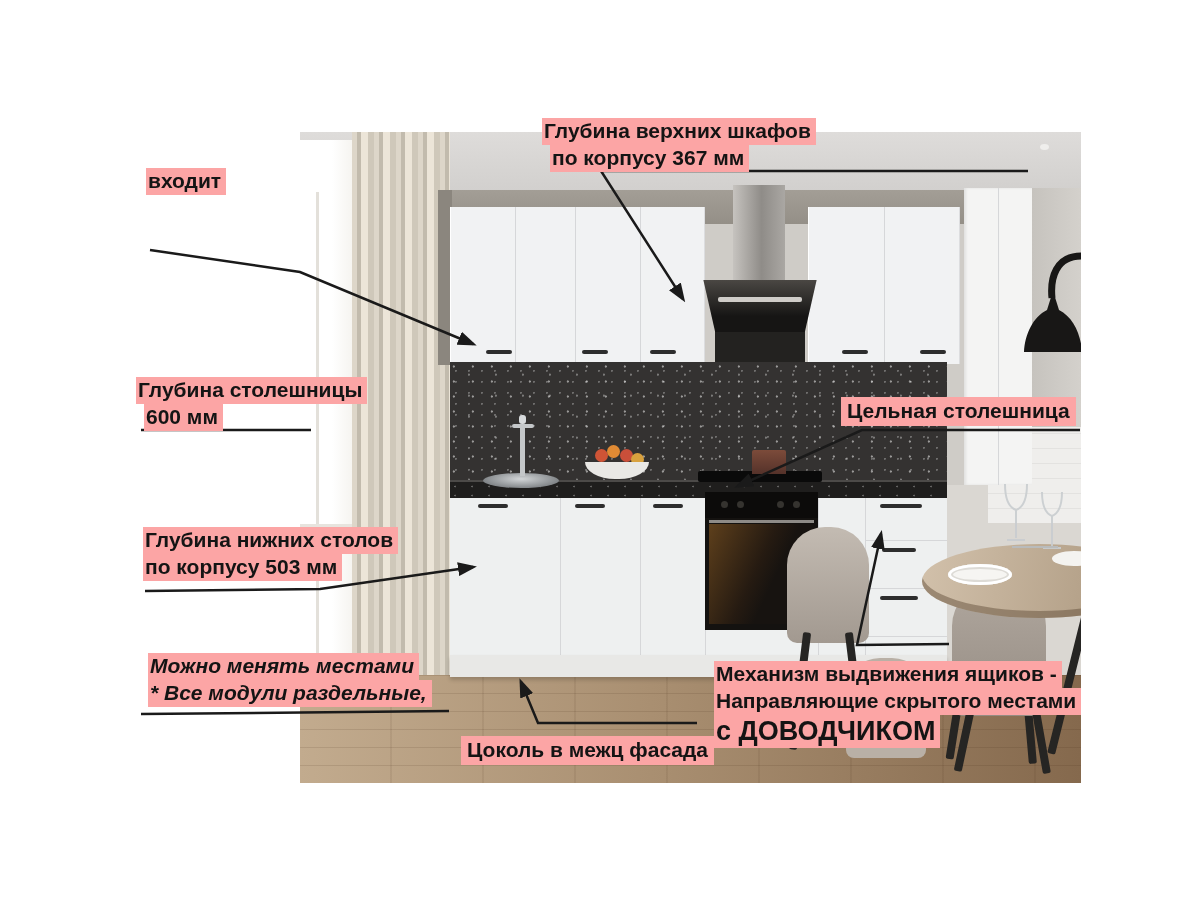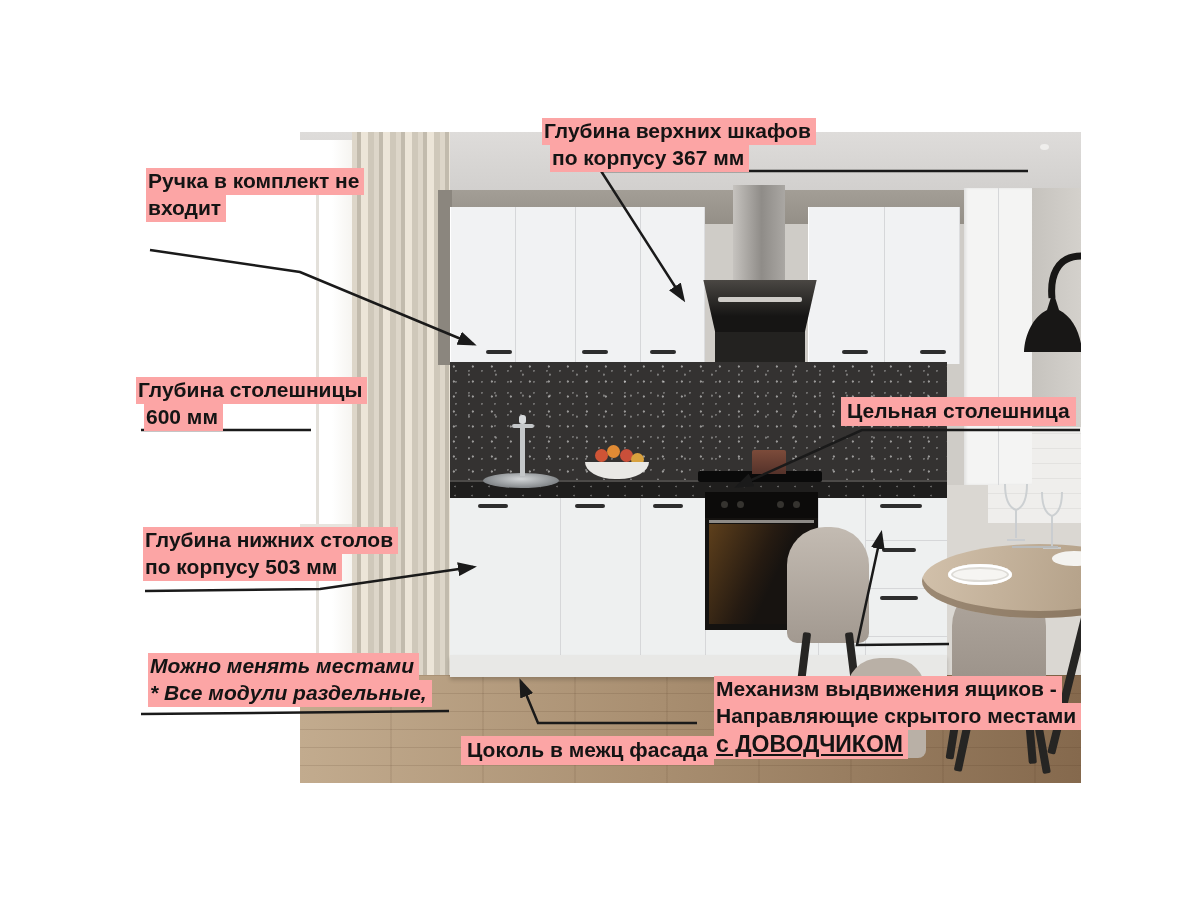--- a/index.html
+++ b/index.html
@@ -71,21 +71,21 @@
   .plate2{left:752px;top:419px;width:44px;height:15px;border-radius:50%;background:#f4f3f0;}
   .chair{border-radius:38px 38px 10px 10px;position:absolute;}
   .chair-mid{left:487px;top:395px;width:82px;height:116px;background:linear-gradient(#c3bbb2,#a29990);}
   .chair-right{left:652px;top:452px;width:94px;height:132px;background:linear-gradient(#b0a79e,#958c83);border-radius:42px 42px 12px 12px;}
   .chair-bl{left:546px;top:526px;width:80px;height:100px;background:#b9b0a6;border-radius:34px 34px 8px 8px;}
   .spot{left:740px;top:12px;width:9px;height:6px;border-radius:50%;background:#efeeec;}
   
   .lbl{position:absolute;color:#141414;font-weight:bold;font-size:21px;line-height:1.18;z-index:30;}
   .lbl .ln{display:block;width:max-content;background:#fca5a5;padding:1px 5px 1px 2px;}
   .italic{font-style:italic;}
-  .big{font-size:23px;text-decoration:underline;}
+  .big{font-size:27px;}
   #arrows{position:absolute;left:0;top:0;width:1200px;height:900px;z-index:20;pointer-events:none;}
 </style>
 </head>
 <body>
 
 <div id="photo" class="abs">
   <div class="abs ceiling"></div>
   <div class="abs wall-band"></div>
   <div class="abs wall-right"></div>
   <div class="abs dining-wall"></div>
@@ -205,21 +205,20 @@
   <polyline points="1080,430 862,430 738,486" fill="none" stroke="#1a1a1a" stroke-width="2.5" marker-end="url(#ah)"></polyline>
   <polyline points="949,644 857,645 881,534" fill="none" stroke="#1a1a1a" stroke-width="2.5" marker-end="url(#ah)"></polyline>
 </svg>
 
 <div class="lbl" style="left:542px;top:118px">
   <span class="ln">Глубина верхних шкафов</span>
   <span class="ln" style="margin-left:8px">по корпусу 367 мм</span>
 </div>
 
 <div class="lbl" style="left:146px;top:168px">
-  <span class="ln">Ручка в комплект не</span>
   <span class="ln">входит</span>
 </div>
 
 <div class="lbl" style="left:136px;top:377px">
   <span class="ln">Глубина столешницы</span>
   <span class="ln" style="margin-left:8px">600 мм</span>
 </div>
 
 <div class="lbl" style="left:143px;top:527px">
   <span class="ln">Глубина нижних столов</span>
@@ -232,17 +231,17 @@
 </div>
 
 <div class="lbl" style="left:461px;top:736px">
   <span class="ln" style="padding:2px 6px">Цоколь в межц фасада</span>
 </div>
 
 <div class="lbl" style="left:841px;top:397px">
   <span class="ln" style="padding:2px 6px">Цельная столешница</span>
 </div>
 
-<div class="lbl" style="left:714px;top:676px">
+<div class="lbl" style="left:714px;top:661px">
   <span class="ln">Механизм выдвижения ящиков -</span>
   <span class="ln">Направляющие скрытого местами</span>
   <span class="ln big">с ДОВОДЧИКОМ</span>
 </div>
 
 </body></html>

